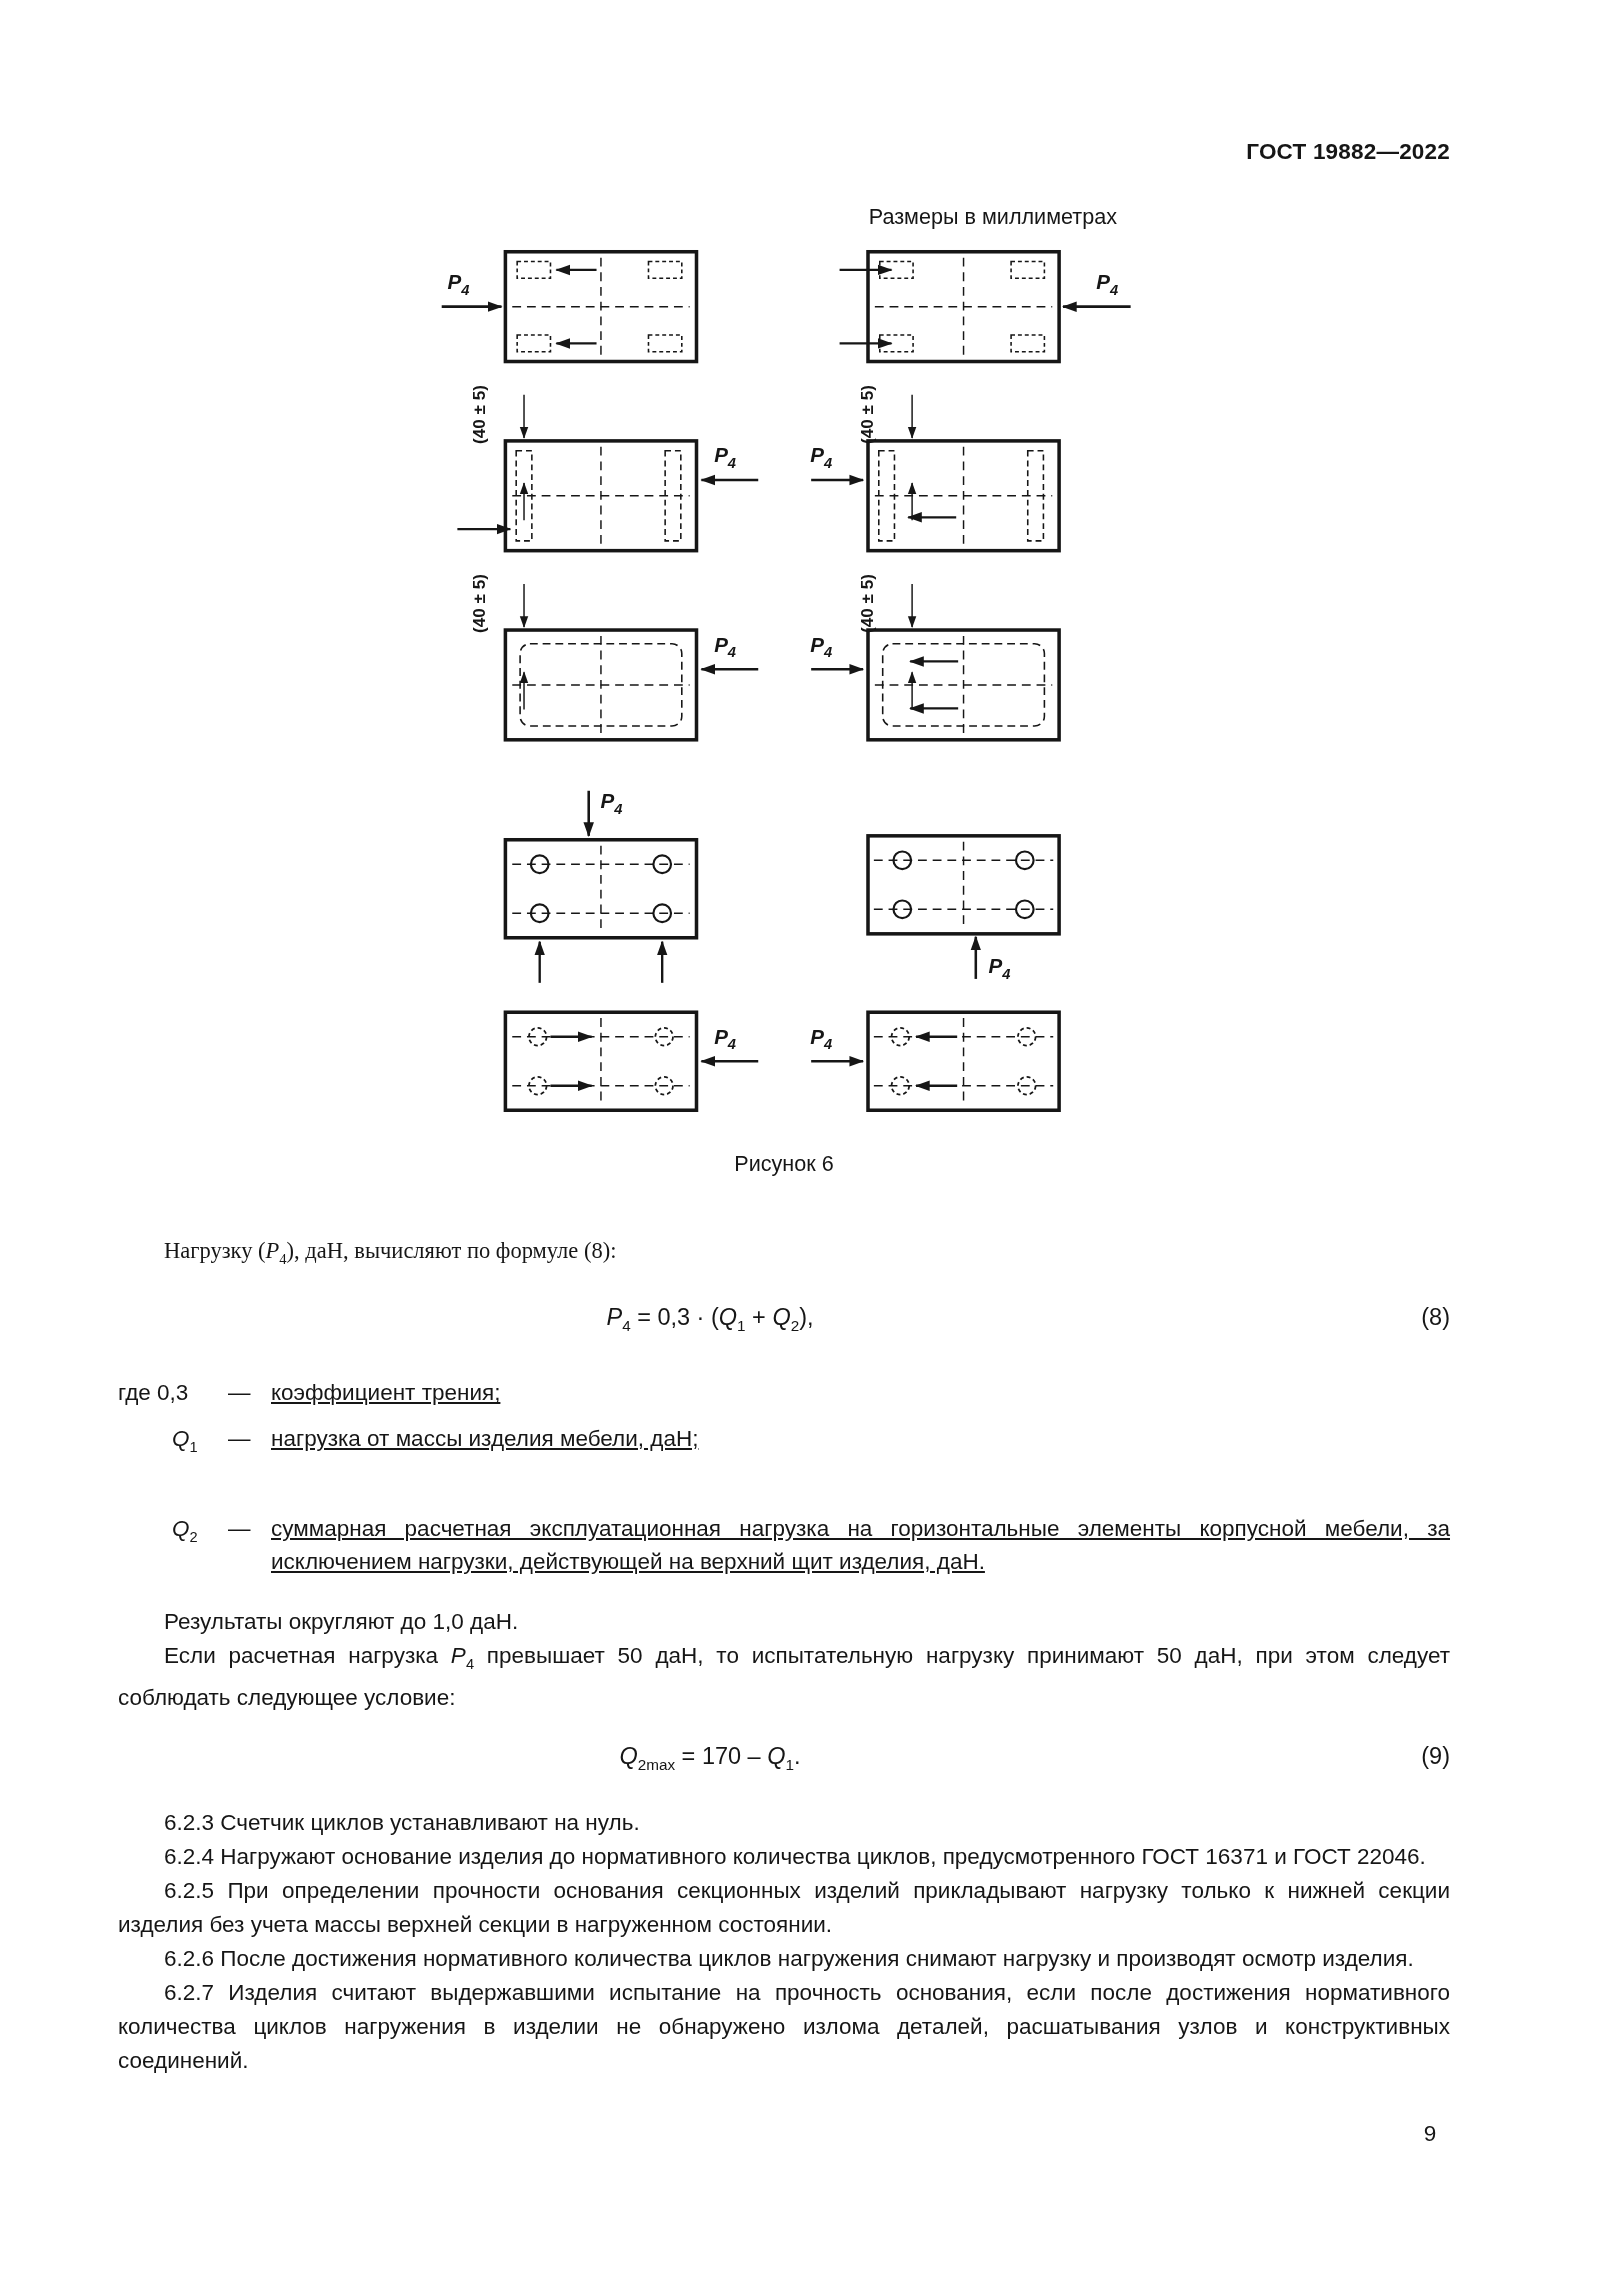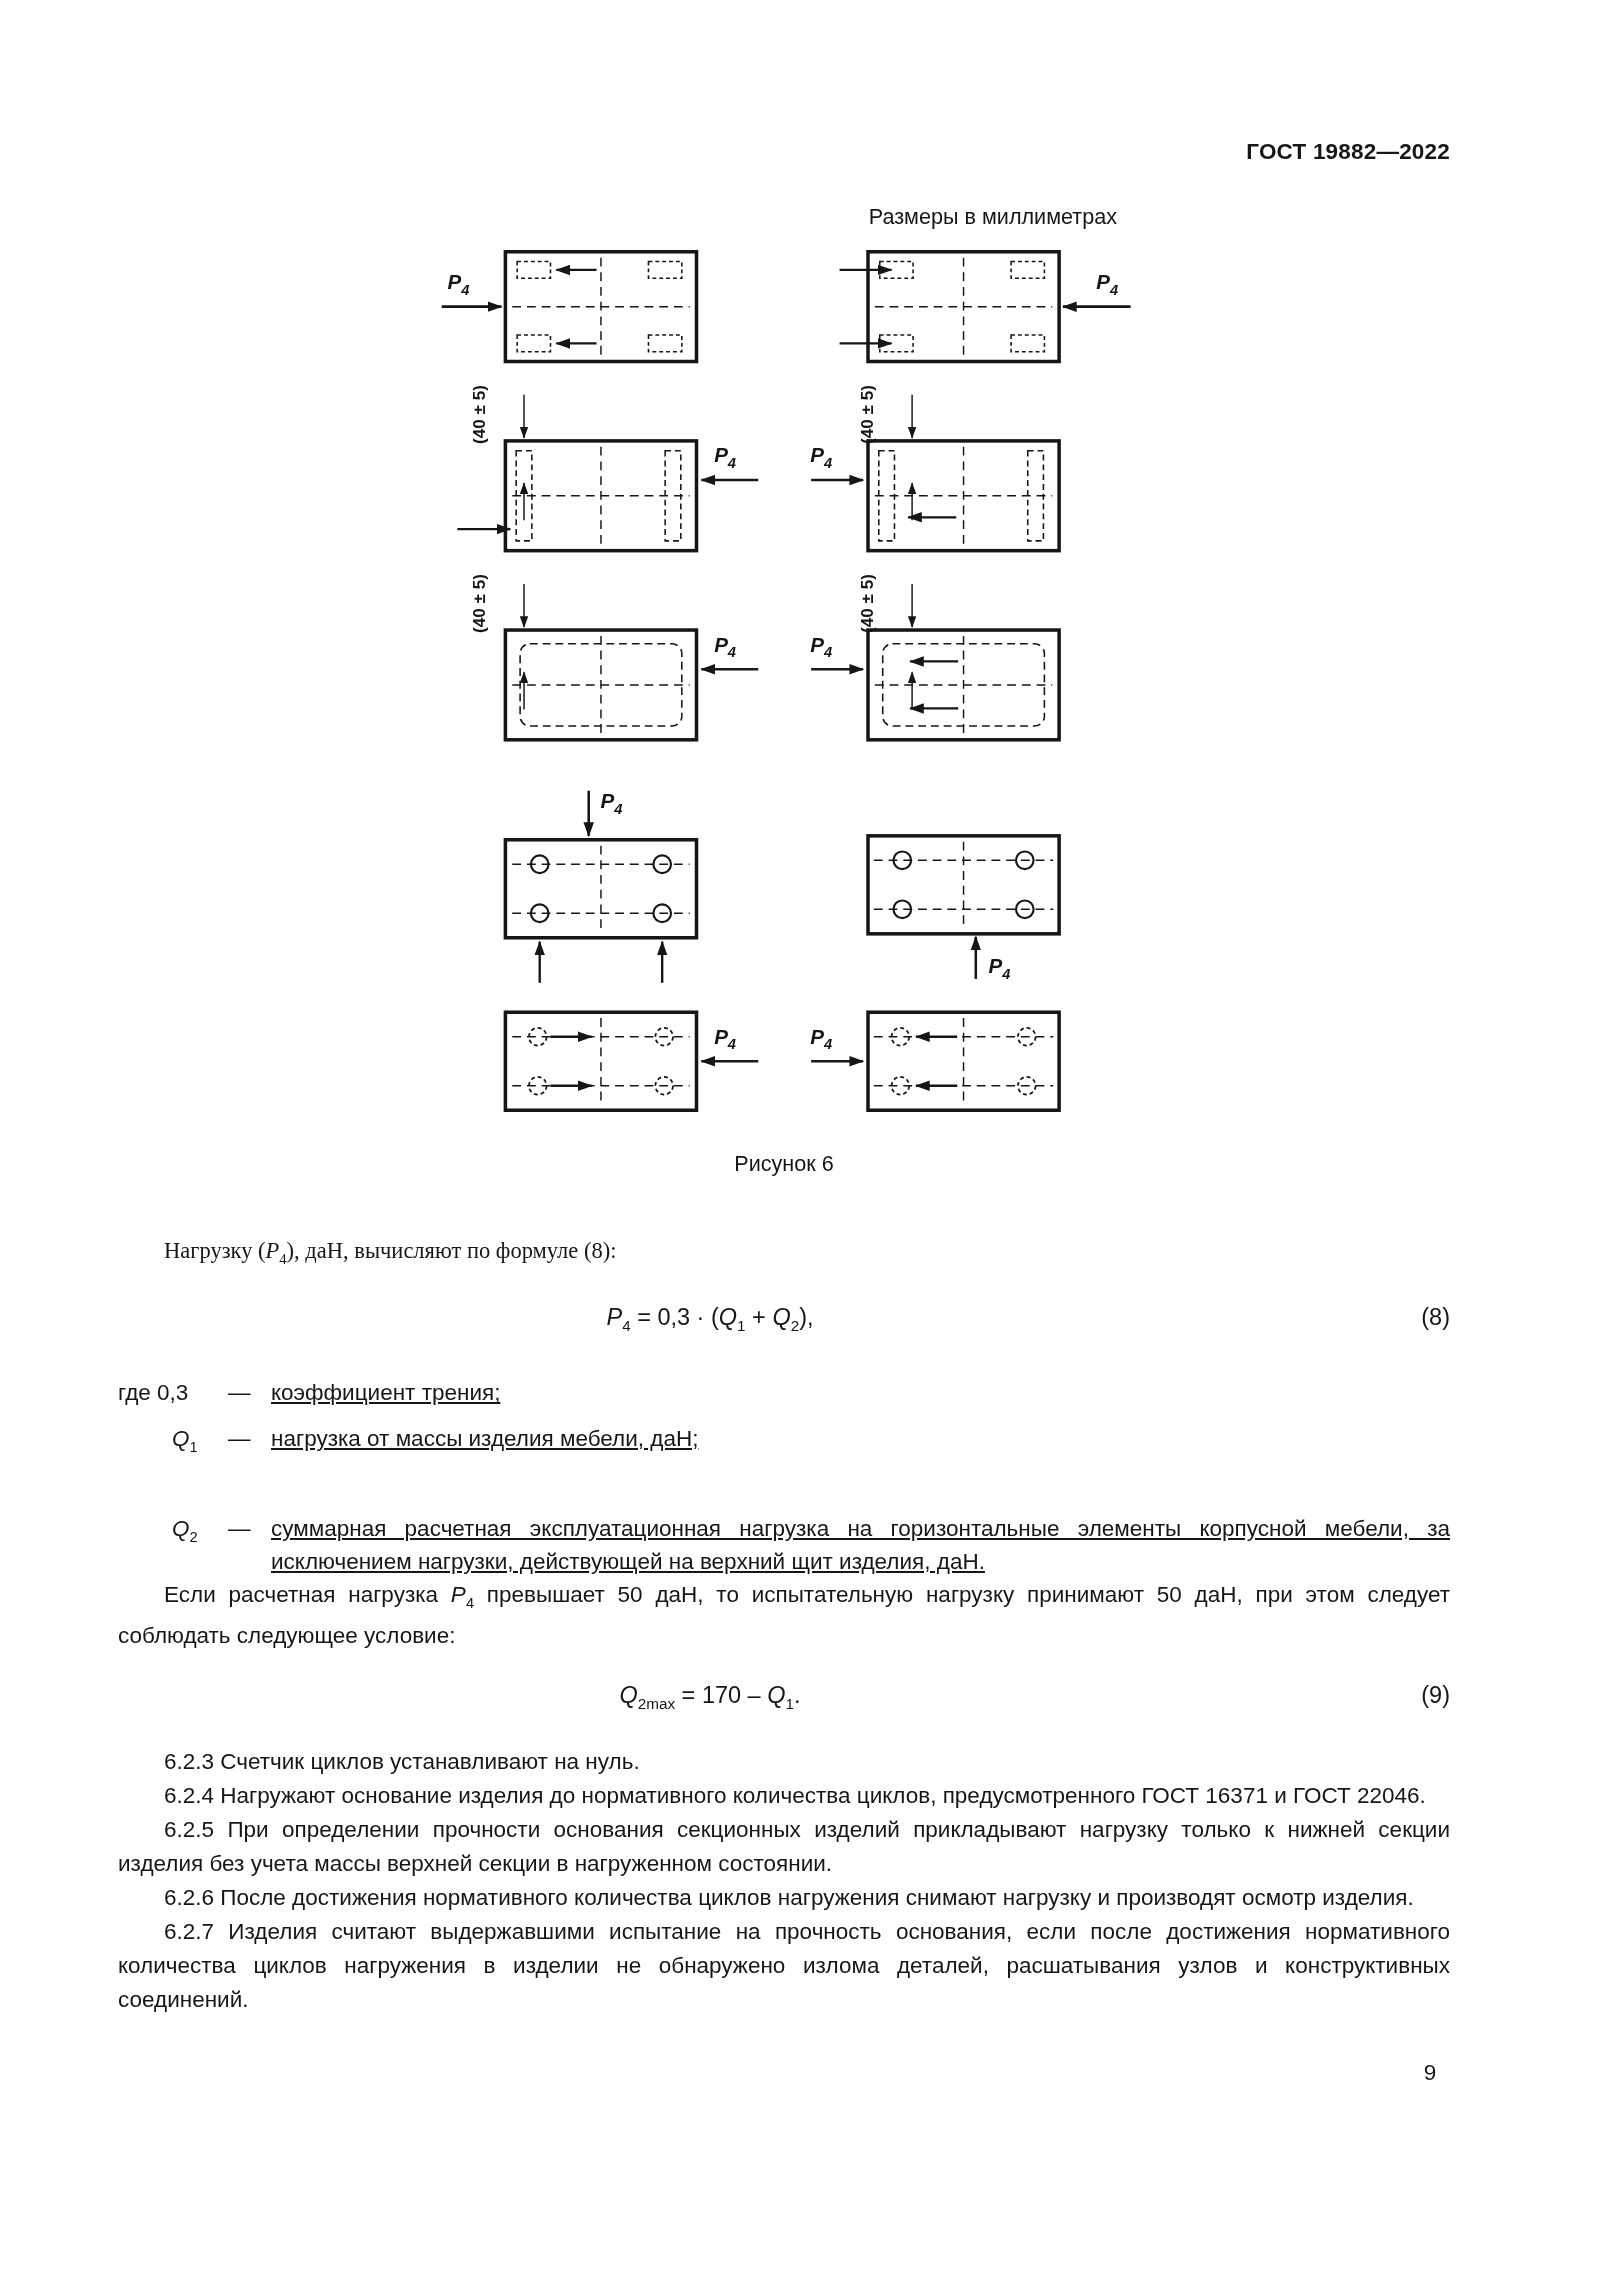--- a/index.html
+++ b/index.html
@@ -236,20 +236,21 @@
       <span class="where-dash">—</span>
       <span class="where-def">нагрузка от массы изделия мебели, даН;</span>
     </div>
     <div class="where-row">
       <span class="where-term term-indent"><span class="var">Q</span><sub>2</sub></span>
       <span class="where-dash">—</span>
       <span class="where-def">суммарная расчетная эксплуатационная нагрузка на горизонтальные элементы корпусной мебели, за исключением нагрузки, действующей на верхний щит изделия, даН.</span>
     </div>
   </div>
 
+  <p class="para indent mt-results">Результаты округляют до 1,0 даН.</p>
 
   <p class="para indent"><span>Если расчетная нагрузка </span><span class="var">P</span><sub>4</sub><span> превышает 50 даН, то испытательную нагрузку принимают 50 даН, при этом следует соблюдать следующее условие:</span></p>
 
   <div class="formula-row">
     <span class="formula-body"><span class="var">Q</span><sub>2max</sub><span> = 170 – </span><span class="var">Q</span><sub>1</sub><span>.</span></span>
     <span class="formula-number">(9)</span>
   </div>
 
   <div class="clauses mt-clauses">
     <p class="para indent">6.2.3 Счетчик циклов устанавливают на нуль.</p>

